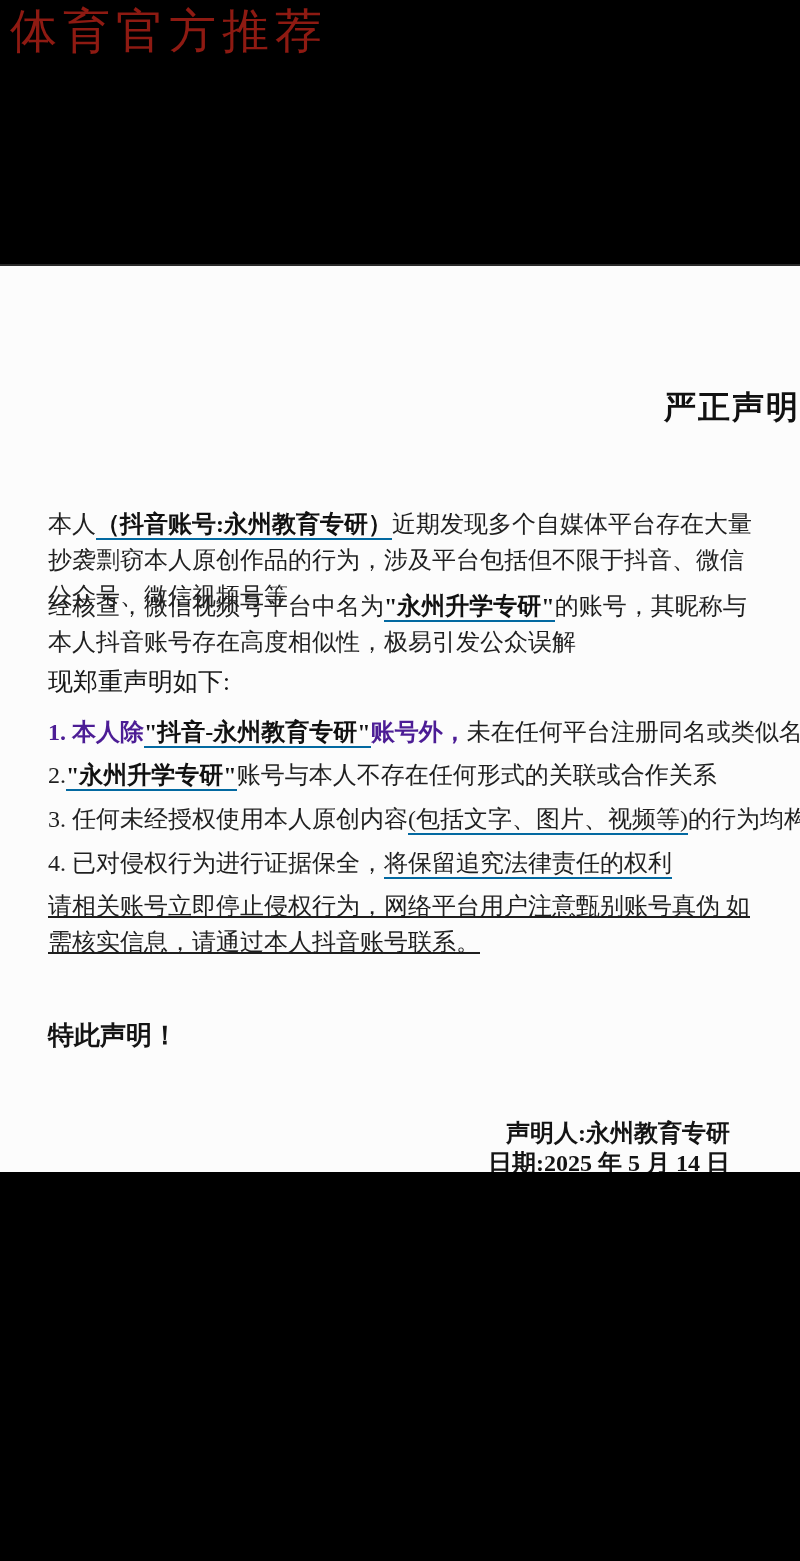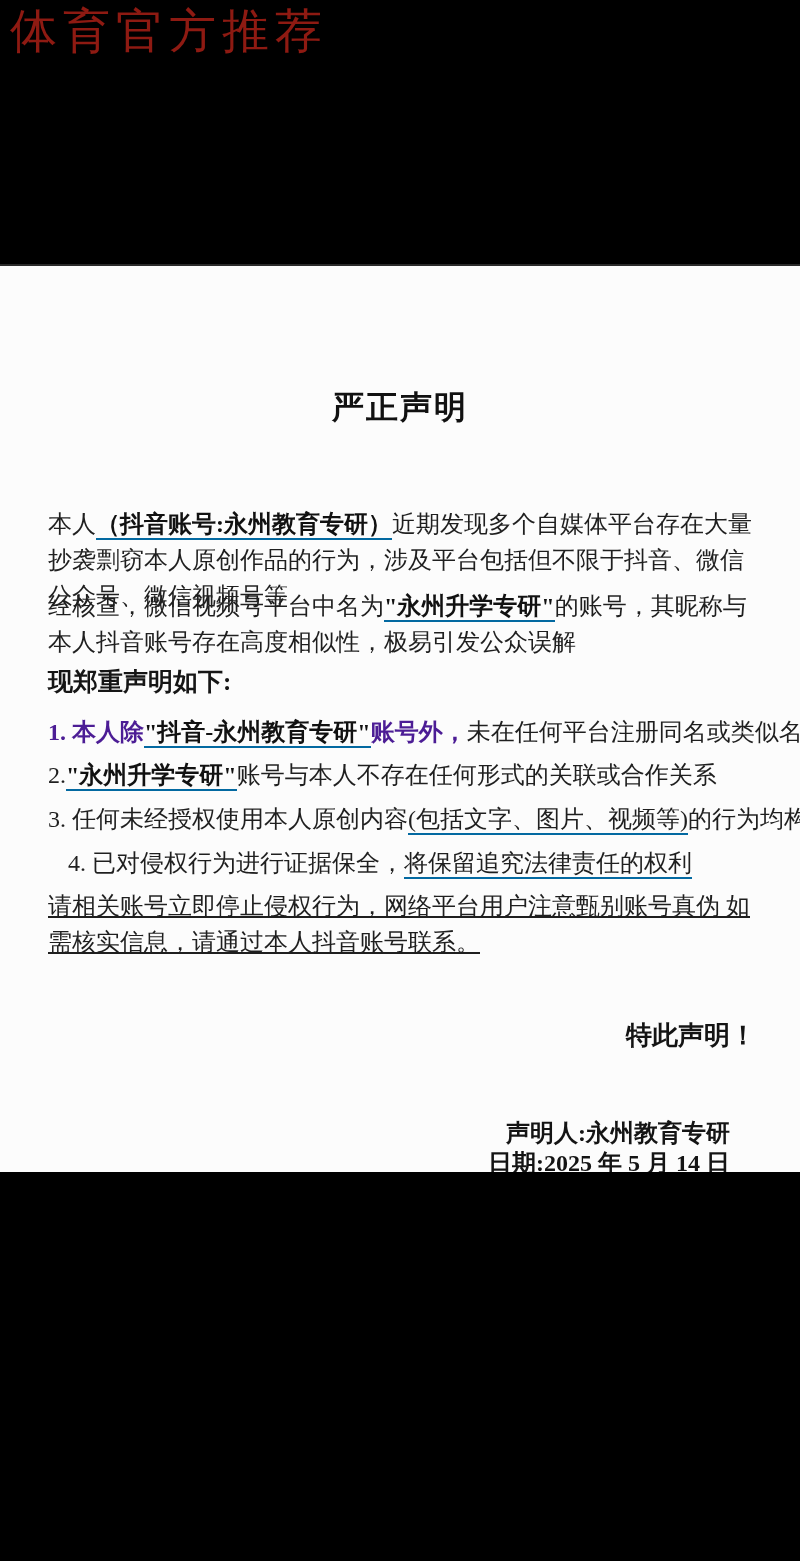--- a/index.html
+++ b/index.html
@@ -32,54 +32,53 @@
     height: 1034px;
     background: #fcfcfc;
     color: #1f1f1f;
     border-top: 2px solid #2a2a2a;
   }
   .doc-title {
     position: absolute;
     top: 120px;
     left: 0;
     width: 100%;
-    text-align: center;
+    text-align: right;
     font-size: 32px;
     font-weight: bold;
     color: #111;
     font-family: "Liberation Sans", "DejaVu Sans", sans-serif;
     letter-spacing: 2px;
   }
   .block {
     position: absolute;
     left: 48px;
     right: 44px;
     font-size: 24px;
     line-height: 36px;
     text-align: left;
   }
   .p1 { top: 240px; }
   .p2 { top: 322px; }
   .heading {
     top: 398px;
-    font-weight: bold;
+    font-weight: normal;
     font-size: 25px;
     color: #161616;
   }
   .item1 { top: 448px; white-space: nowrap; }
   .item2 { top: 491px; white-space: nowrap; }
   .item3 { top: 535px; white-space: nowrap; }
-  .item4 { top: 579px; white-space: nowrap; margin-left: 20px; }
+  .item4 { top: 579px; white-space: nowrap; }
   .closing { top: 622px; text-decoration: underline; }
   .hereby {
     top: 752px;
     font-weight: bold;
     font-size: 26px;
     color: #141414;
-    text-align: right;
   }
   .sign-block {
     position: absolute;
     top: 852px;
     left: 48px;
     right: 70px;
     text-align: right;
     font-weight: bold;
     color: #141414;
   }

